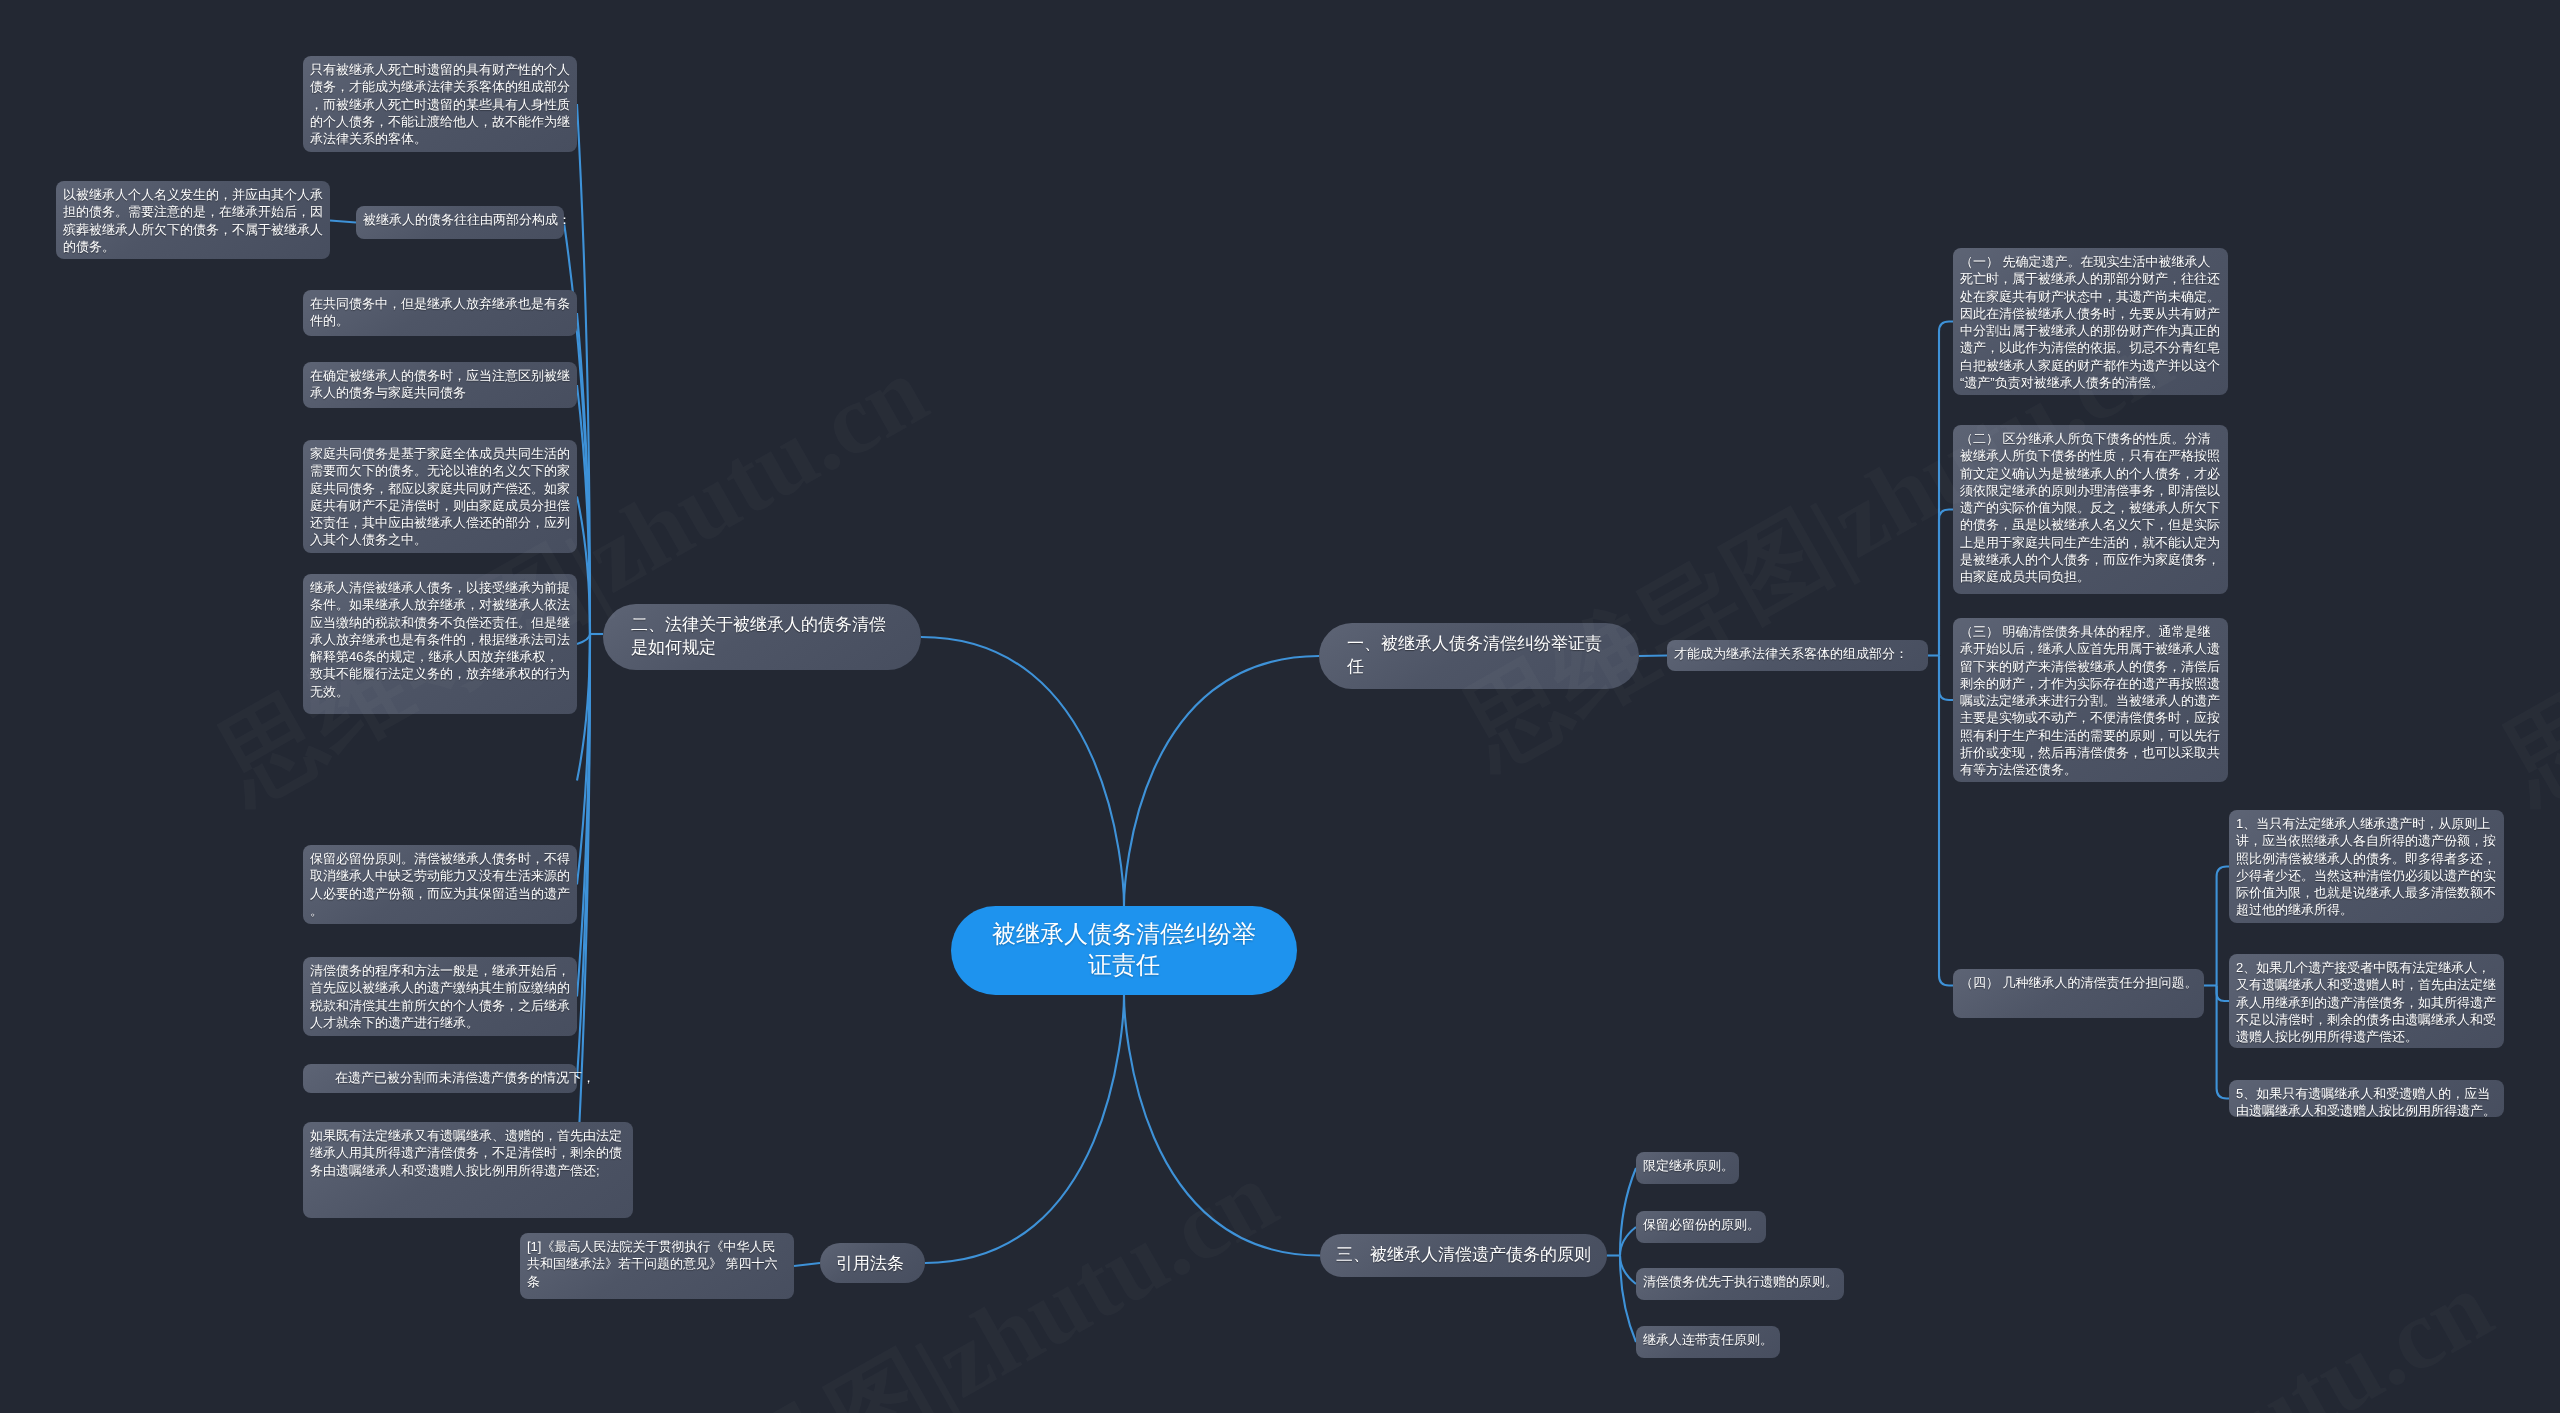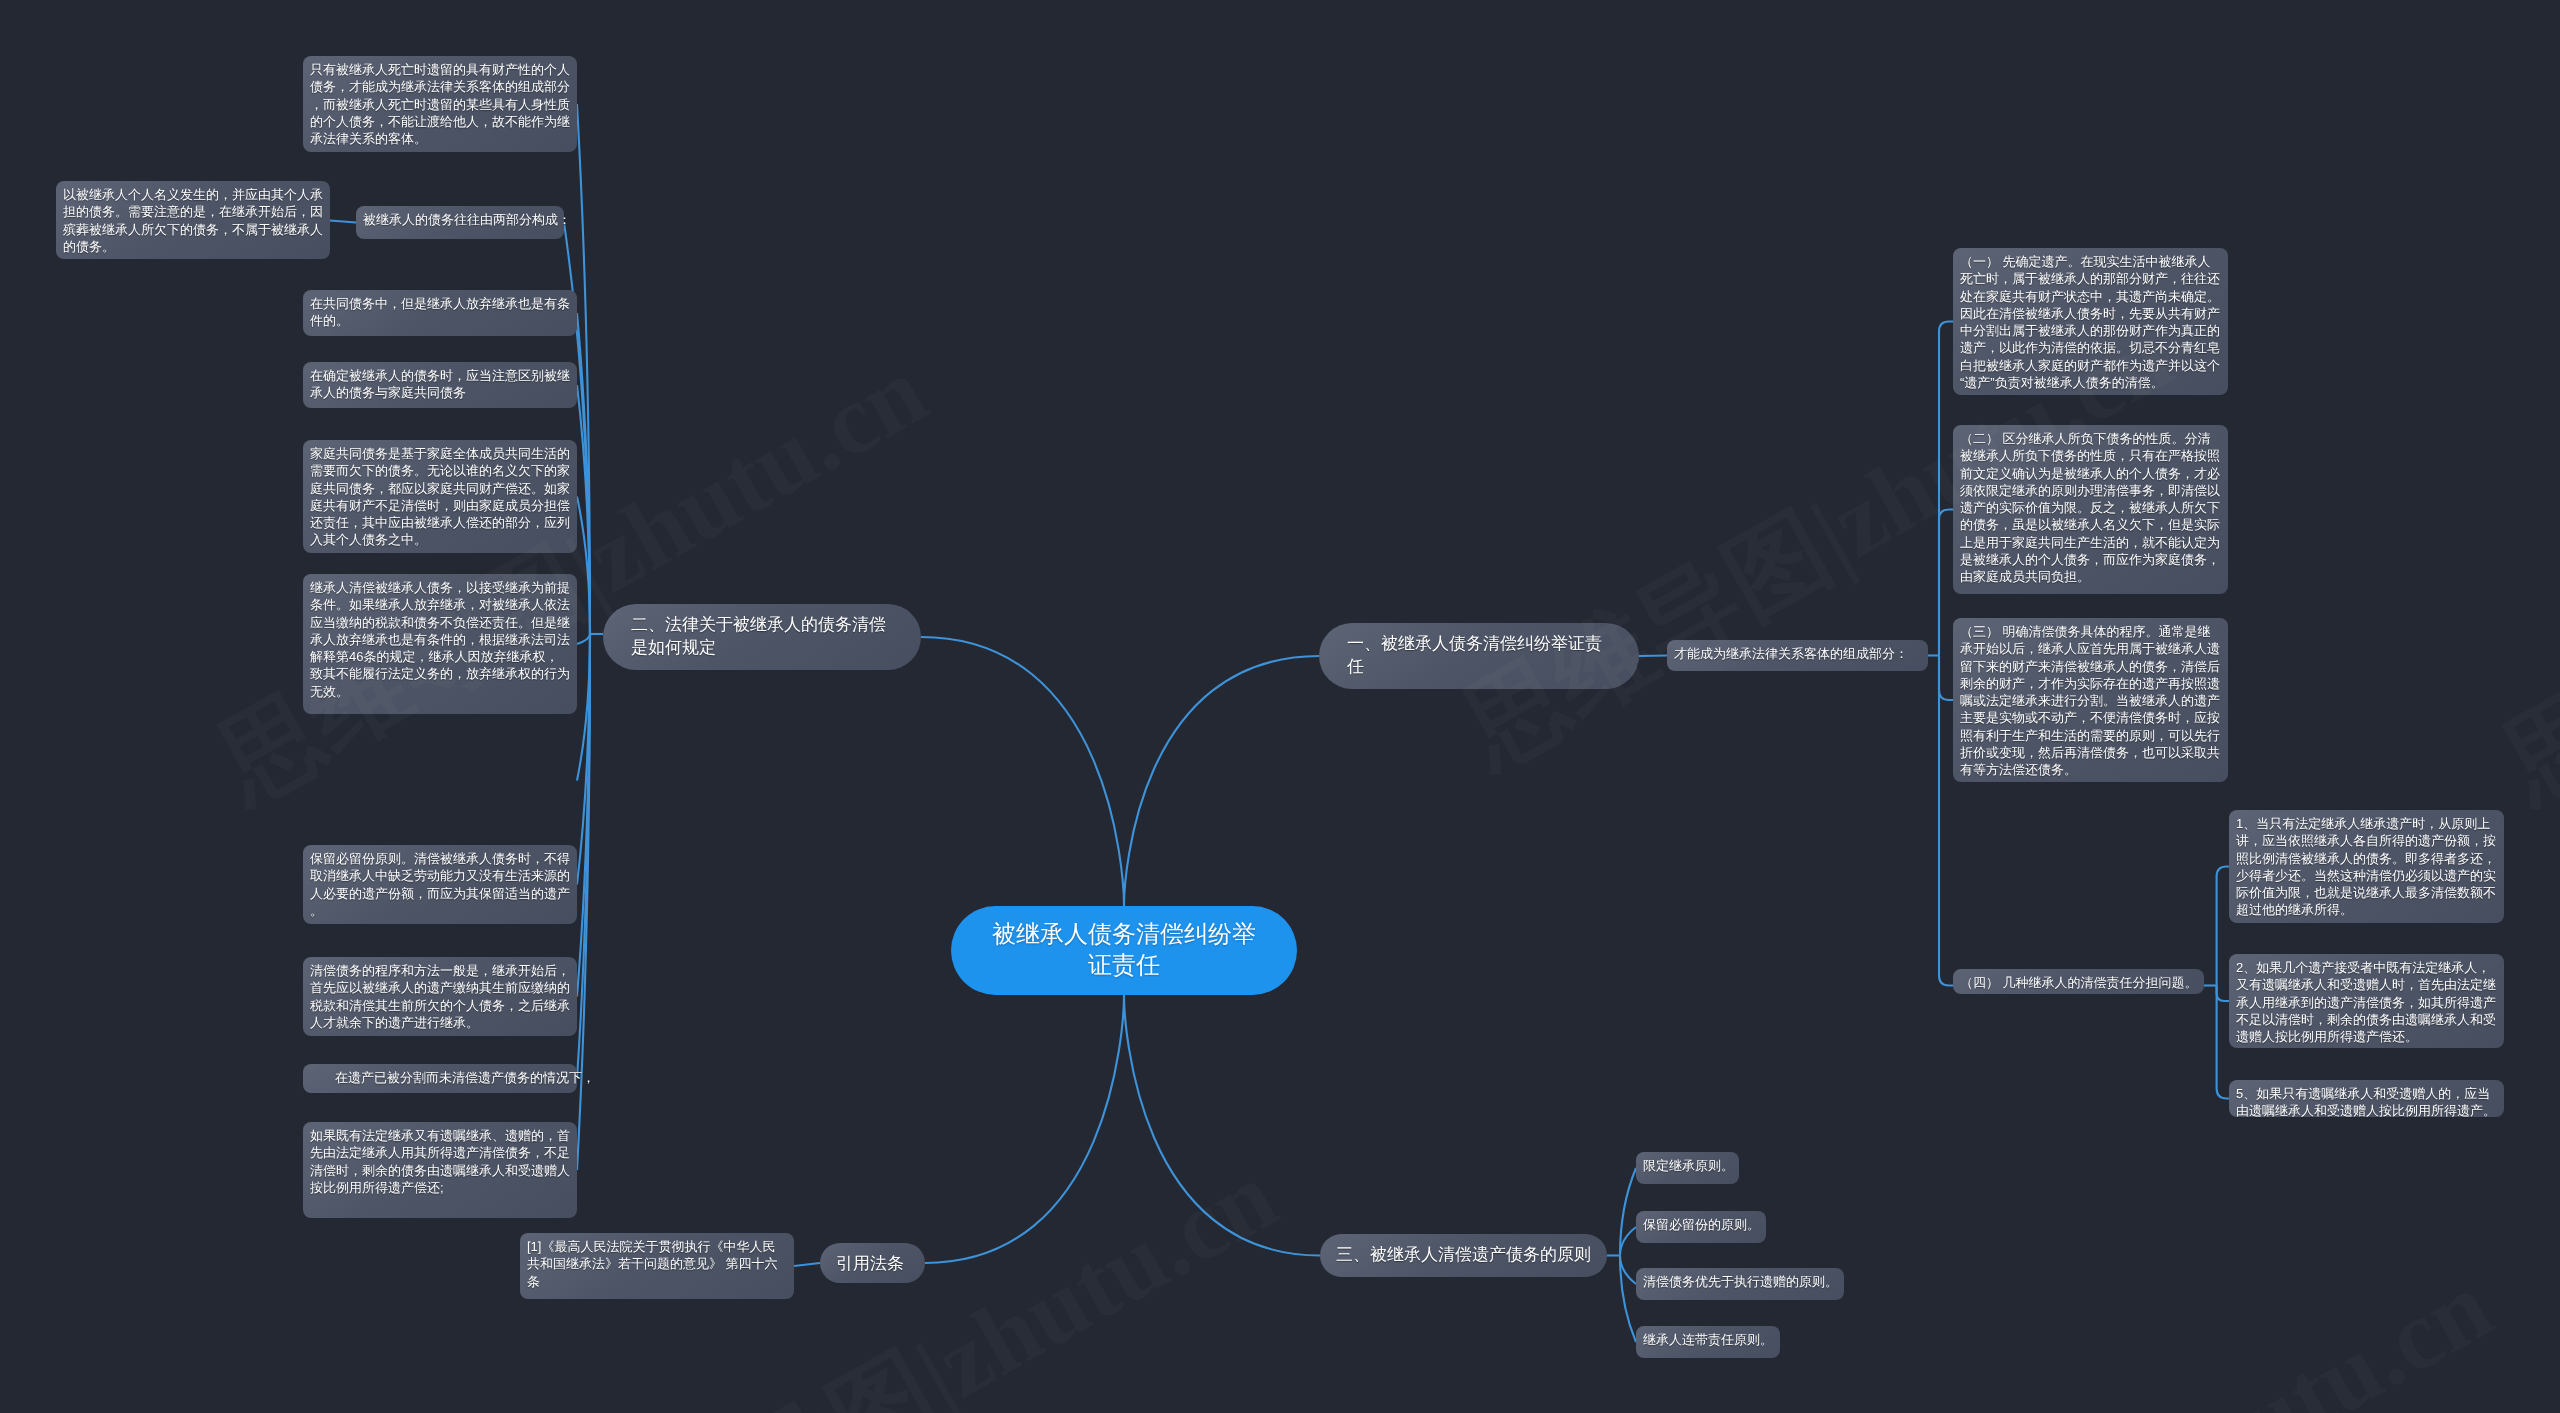--- a/index.html
+++ b/index.html
@@ -70,29 +70,29 @@
 <div class="node" style="left:303px;top:56px;width:274px;height:96px;">只有被继承人死亡时遗留的具有财产性的个人债务，才能成为继承法律关系客体的组成部分，而被继承人死亡时遗留的某些具有人身性质的个人债务，不能让渡给他人，故不能作为继承法律关系的客体。</div>
 <div class="node" style="left:56px;top:181px;width:274px;height:78px;">以被继承人个人名义发生的，并应由其个人承担的债务。需要注意的是，在继承开始后，因殡葬被继承人所欠下的债务，不属于被继承人的债务。</div>
 <div class="node nw" style="left:356px;top:206px;width:208px;height:33px;">被继承人的债务往往由两部分构成：</div>
 <div class="node" style="left:303px;top:290px;width:274px;height:46px;">在共同债务中，但是继承人放弃继承也是有条件的。</div>
 <div class="node" style="left:303px;top:362px;width:274px;height:46px;">在确定被继承人的债务时，应当注意区别被继承人的债务与家庭共同债务</div>
 <div class="node" style="left:303px;top:440px;width:274px;height:113px;">家庭共同债务是基于家庭全体成员共同生活的需要而欠下的债务。无论以谁的名义欠下的家庭共同债务，都应以家庭共同财产偿还。如家庭共有财产不足清偿时，则由家庭成员分担偿还责任，其中应由被继承人偿还的部分，应列入其个人债务之中。</div>
 <div class="node" style="left:303px;top:574px;width:274px;height:140px;">继承人清偿被继承人债务，以接受继承为前提条件。如果继承人放弃继承，对被继承人依法应当缴纳的税款和债务不负偿还责任。但是继承人放弃继承也是有条件的，根据继承法司法解释第46条的规定，继承人因放弃继承权，致其不能履行法定义务的，放弃继承权的行为无效。</div>
 <div class="node" style="left:303px;top:845px;width:274px;height:79px;">保留必留份原则。清偿被继承人债务时，不得取消继承人中缺乏劳动能力又没有生活来源的人必要的遗产份额，而应为其保留适当的遗产。</div>
 <div class="node" style="left:303px;top:957px;width:274px;height:79px;">清偿债务的程序和方法一般是，继承开始后，首先应以被继承人的遗产缴纳其生前应缴纳的税款和清偿其生前所欠的个人债务，之后继承人才就余下的遗产进行继承。</div>
 <div class="node nw" style="left:303px;top:1064px;width:274px;height:29px;padding-left:32px;">在遗产已被分割而未清偿遗产债务的情况下，</div>
-<div class="node" style="left:303px;top:1122px;width:274px;height:96px;">如果既有法定继承又有遗嘱继承、遗赠的，首先由法定继承人用其所得遗产清偿债务，不足清偿时，剩余的债务由遗嘱继承人和受遗赠人按比例用所得遗产偿还;</div>
+<div class="node" style="left:303px;top:1122px;width:330px;height:96px;">如果既有法定继承又有遗嘱继承、遗赠的，首先由法定继承人用其所得遗产清偿债务，不足清偿时，剩余的债务由遗嘱继承人和受遗赠人按比例用所得遗产偿还;</div>
 <div class="node branch" style="left:603px;top:604px;width:318px;height:66px;padding-left:28px;padding-right:28px;">二、法律关于被继承人的债务清偿是如何规定</div>
 <div class="node root" style="left:951px;top:906px;width:346px;height:89px;">被继承人债务清偿纠纷举证责任</div>
 <div class="node branch" style="left:1319px;top:623px;width:320px;height:66px;padding-left:28px;padding-right:28px;">一、被继承人债务清偿纠纷举证责任</div>
 <div class="node nw" style="left:1667px;top:640px;width:261px;height:31px;">才能成为继承法律关系客体的组成部分：</div>
 <div class="node" style="left:1953px;top:248px;width:275px;height:147px;">（一） 先确定遗产。在现实生活中被继承人死亡时，属于被继承人的那部分财产，往往还处在家庭共有财产状态中，其遗产尚未确定。因此在清偿被继承人债务时，先要从共有财产中分割出属于被继承人的那份财产作为真正的遗产，以此作为清偿的依据。切忌不分青红皂白把被继承人家庭的财产都作为遗产并以这个“遗产”负责对被继承人债务的清偿。</div>
 <div class="node" style="left:1953px;top:425px;width:275px;height:169px;">（二） 区分继承人所负下债务的性质。分清被继承人所负下债务的性质，只有在严格按照前文定义确认为是被继承人的个人债务，才必须依限定继承的原则办理清偿事务，即清偿以遗产的实际价值为限。反之，被继承人所欠下的债务，虽是以被继承人名义欠下，但是实际上是用于家庭共同生产生活的，就不能认定为是被继承人的个人债务，而应作为家庭债务，由家庭成员共同负担。</div>
 <div class="node" style="left:1953px;top:618px;width:275px;height:164px;">（三） 明确清偿债务具体的程序。通常是继承开始以后，继承人应首先用属于被继承人遗留下来的财产来清偿被继承人的债务，清偿后剩余的财产，才作为实际存在的遗产再按照遗嘱或法定继承来进行分割。当被继承人的遗产主要是实物或不动产，不便清偿债务时，应按照有利于生产和生活的需要的原则，可以先行折价或变现，然后再清偿债务，也可以采取共有等方法偿还债务。</div>
-<div class="node nw" style="left:1953px;top:969px;width:251px;height:25px;border-radius:8px;">（四） 几种继承人的清偿责任分担问题。</div>
+<div class="node nw" style="left:1953px;top:969px;width:251px;height:49px;border-radius:8px;">（四） 几种继承人的清偿责任分担问题。</div>
 <div class="node" style="left:2229px;top:810px;width:275px;height:113px;">1、当只有法定继承人继承遗产时，从原则上讲，应当依照继承人各自所得的遗产份额，按照比例清偿被继承人的债务。即多得者多还，少得者少还。当然这种清偿仍必须以遗产的实际价值为限，也就是说继承人最多清偿数额不超过他的继承所得。</div>
 <div class="node" style="left:2229px;top:954px;width:275px;height:94px;">2、如果几个遗产接受者中既有法定继承人，又有遗嘱继承人和受遗赠人时，首先由法定继承人用继承到的遗产清偿债务，如其所得遗产不足以清偿时，剩余的债务由遗嘱继承人和受遗赠人按比例用所得遗产偿还。</div>
 <div class="node" style="left:2229px;top:1080px;width:275px;height:37px;">5、如果只有遗嘱继承人和受遗赠人的，应当由遗嘱继承人和受遗赠人按比例用所得遗产。</div>
 <div class="node branch" style="left:1320px;top:1234px;width:287px;height:43px;">三、被继承人清偿遗产债务的原则</div>
 <div class="node nw" style="left:1636px;top:1152px;width:103px;height:32px;">限定继承原则。</div>
 <div class="node nw" style="left:1636px;top:1211px;width:130px;height:32px;">保留必留份的原则。</div>
 <div class="node nw" style="left:1636px;top:1268px;width:208px;height:32px;">清偿债务优先于执行遗赠的原则。</div>
 <div class="node nw" style="left:1636px;top:1326px;width:144px;height:32px;">继承人连带责任原则。</div>
 <div class="node branch" style="left:820px;top:1243px;width:105px;height:40px;">引用法条</div>
 <div class="node" style="left:520px;top:1233px;width:274px;height:66px;">[1]《最高人民法院关于贯彻执行《中华人民共和国继承法》若干问题的意见》 第四十六条</div>

